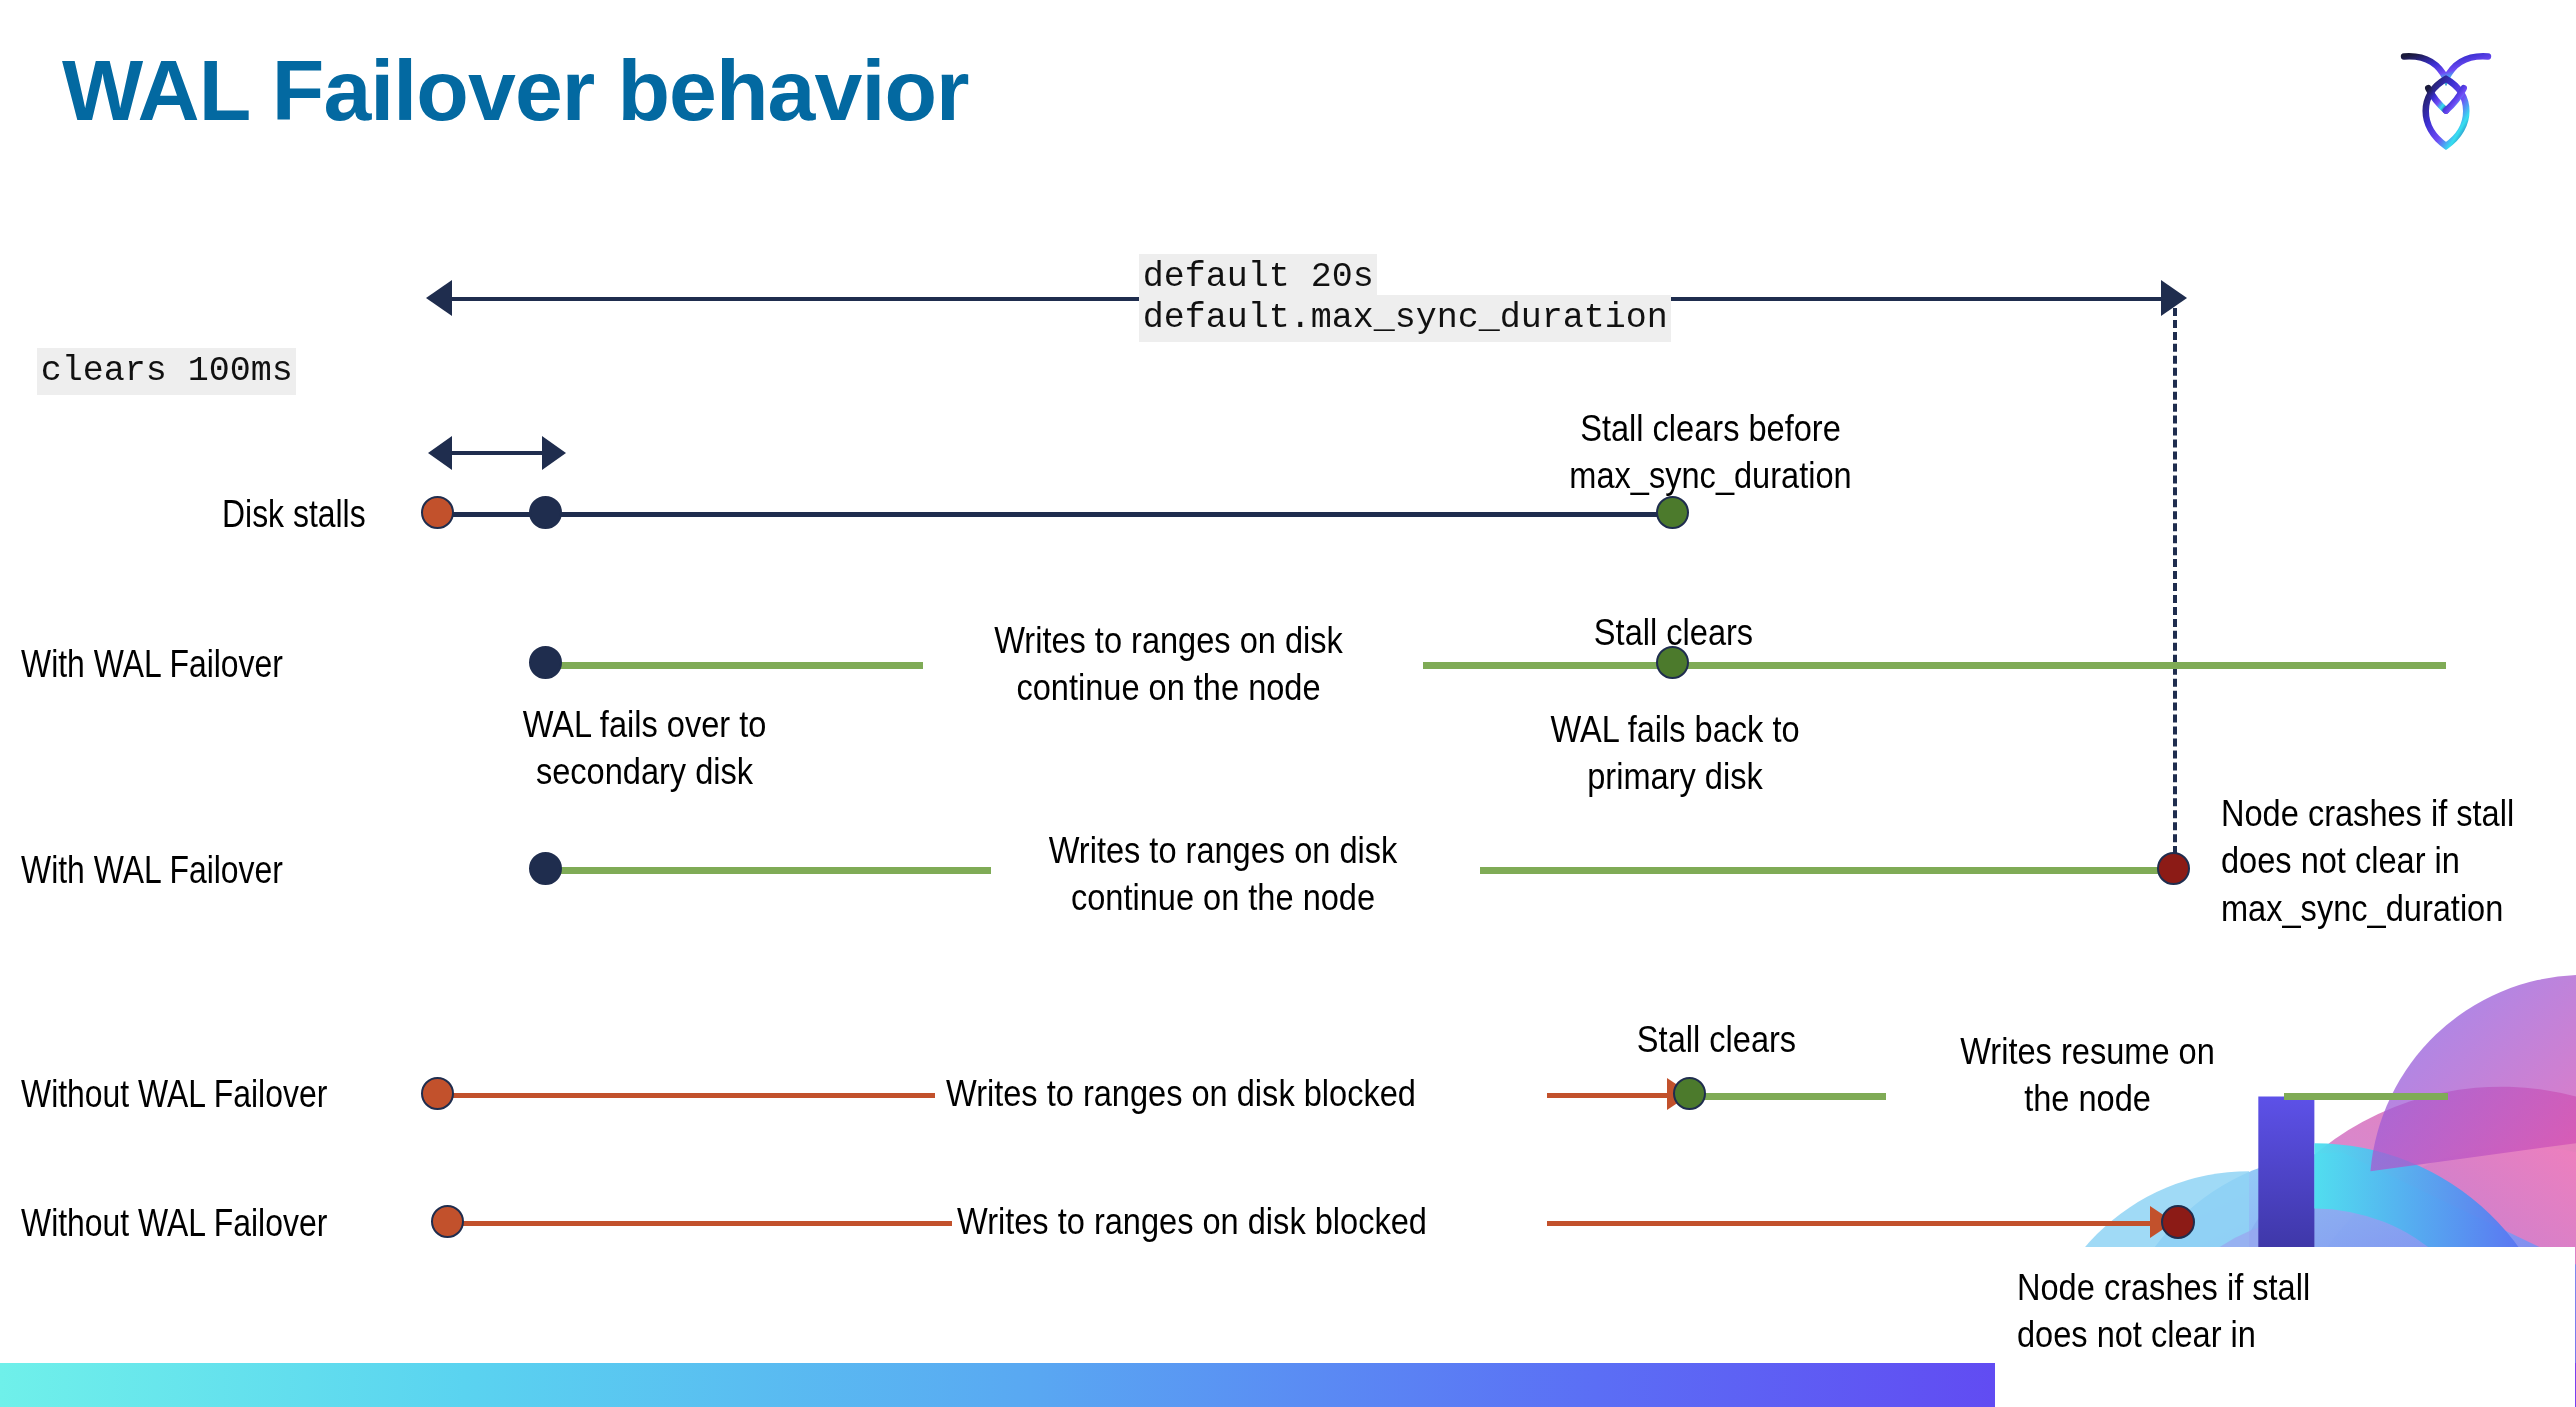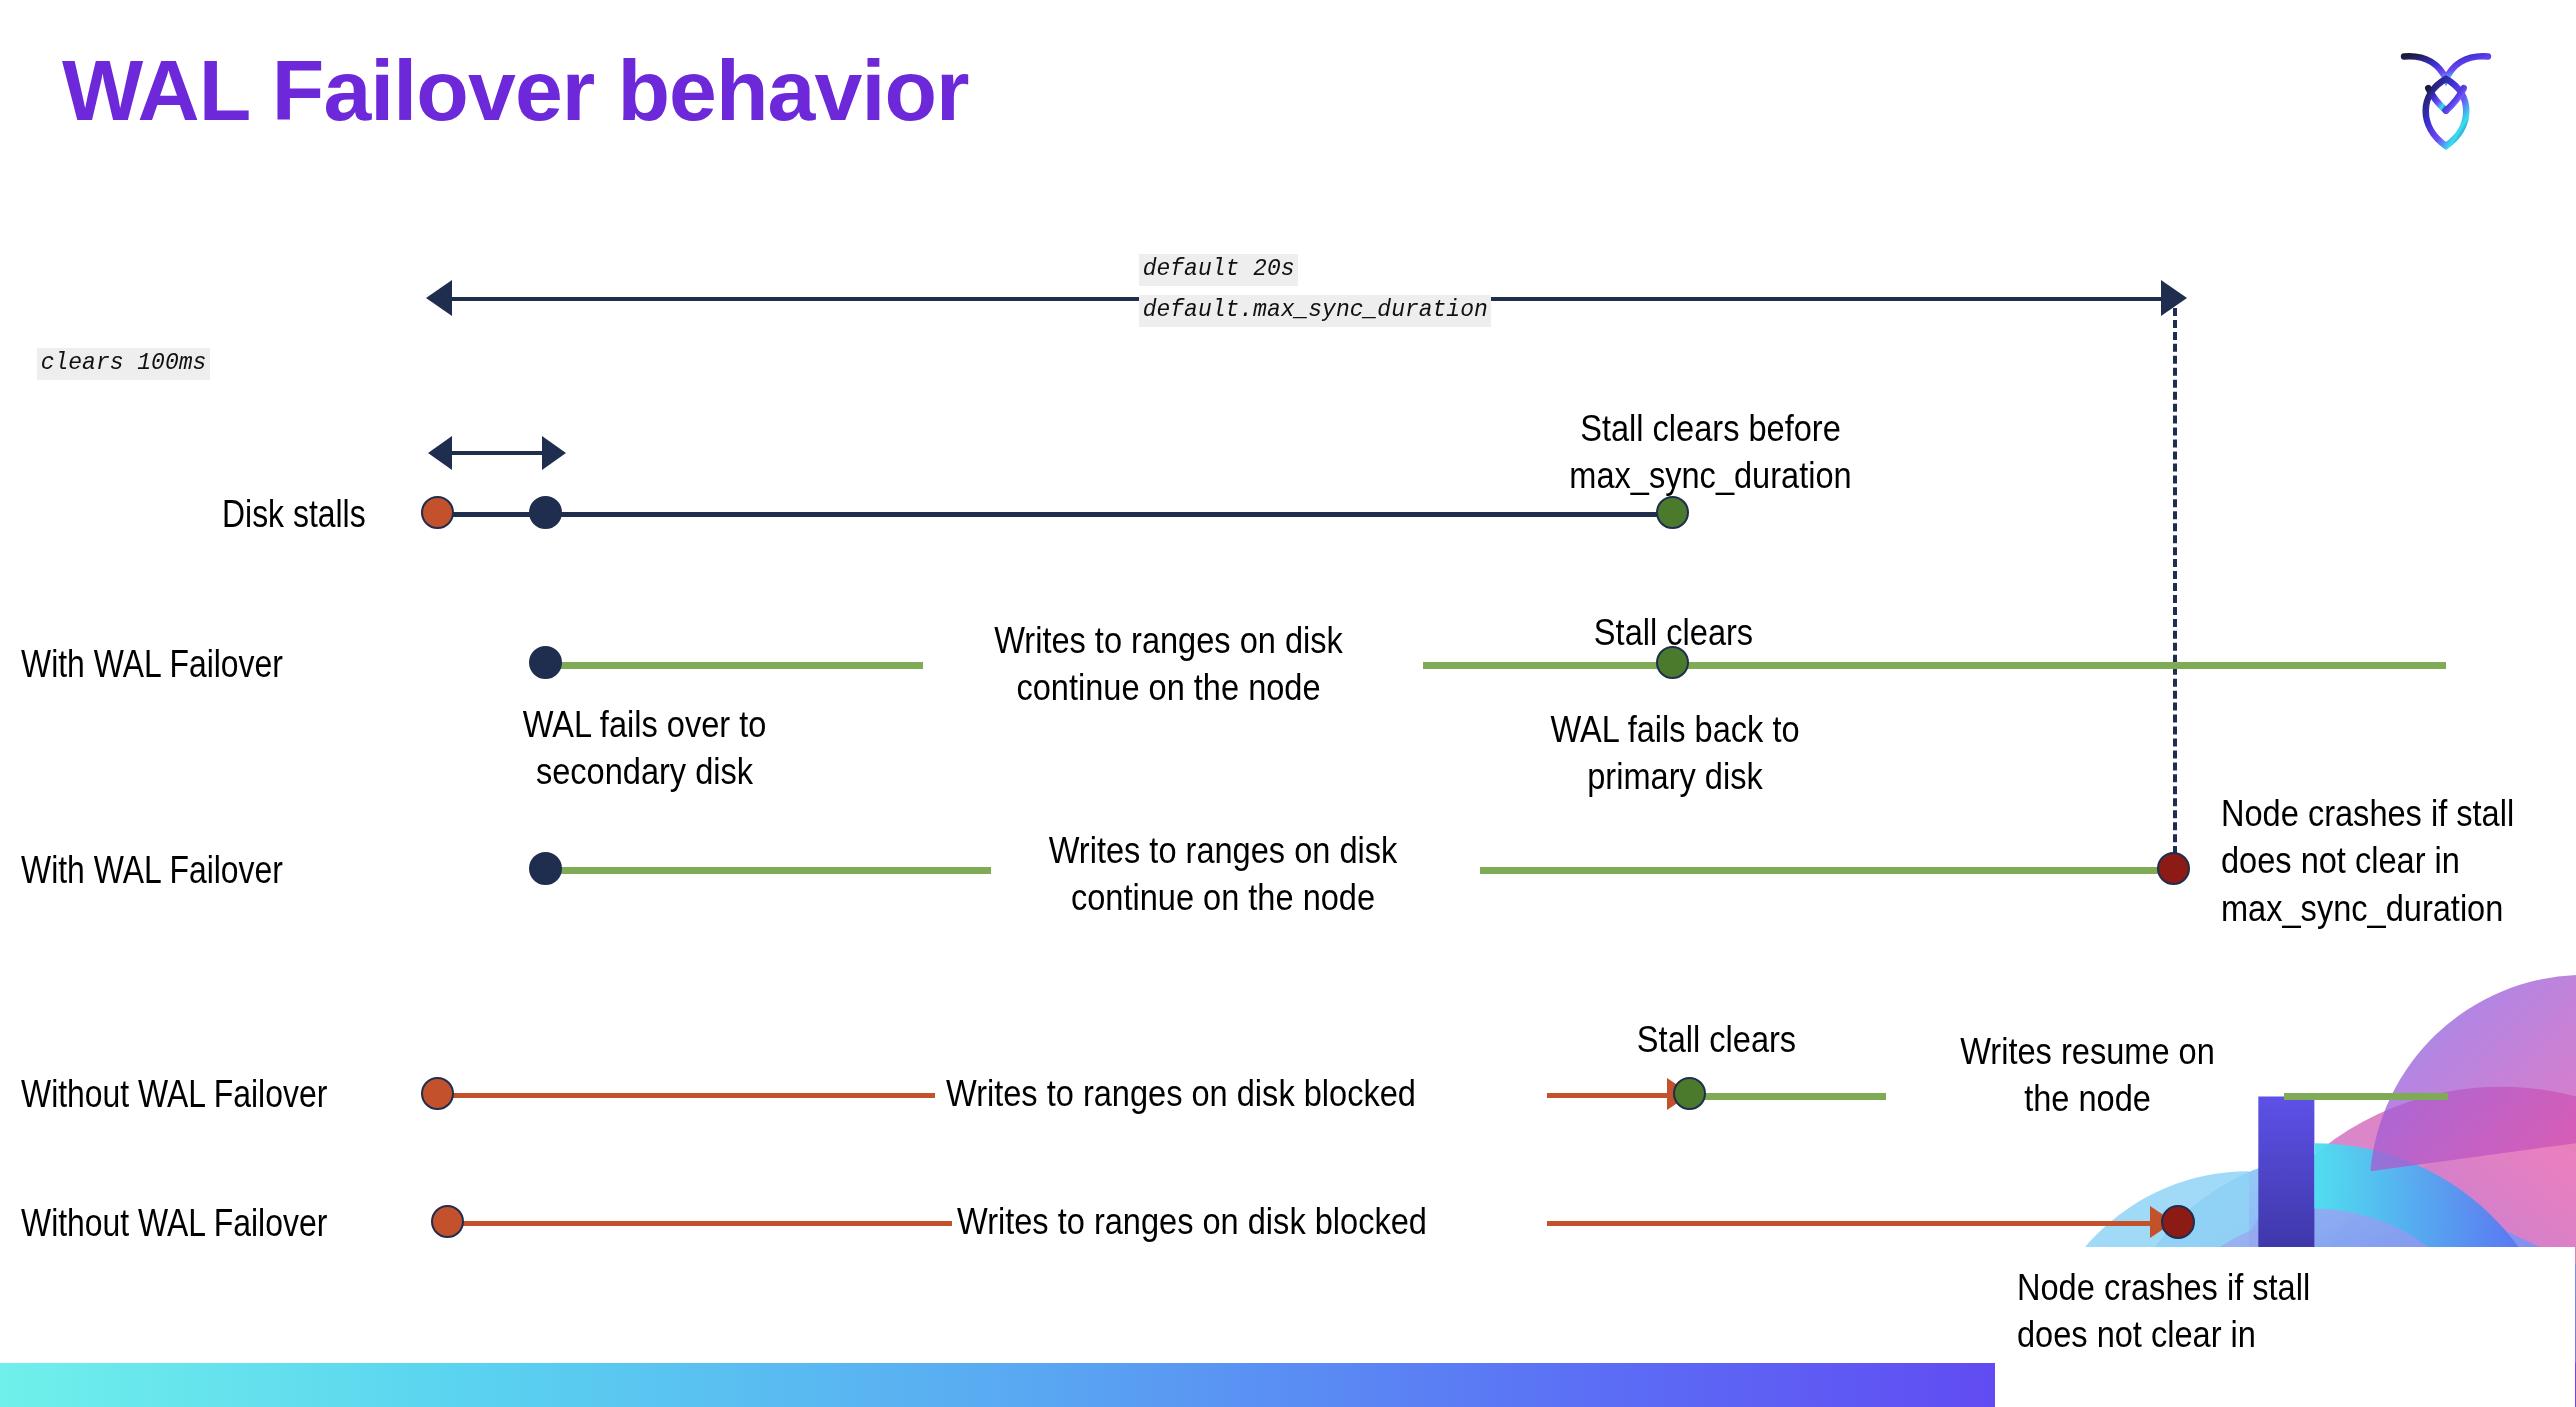--- a/index.html
+++ b/index.html
@@ -2,41 +2,41 @@
 <html style="font-size:15px"><head>
 <meta charset="utf-8">
 <style>
   html,body{margin:0;padding:0;background:#fff;}
   body{width:2576px;height:1408px;position:relative;overflow:hidden;
        font-family:"Liberation Sans","DejaVu Sans",sans-serif;color:#111;}
   .slide{position:absolute;inset:0;background:#fff;overflow:hidden;}
 
   
   .title{position:absolute;left:62px;top:45px;font-size:86px;font-weight:bold;
-         letter-spacing:-0.9px;line-height:1.05;color:#6d28d9;white-space:nowrap;}
+         letter-spacing:-0.9px;line-height:1.05;color:#0369a1;white-space:nowrap;}
 
   
   .logo{position:absolute;left:2391px;top:30px;width:110px;height:122px;}
 
   
   .deco{position:absolute;right:0;bottom:22.4px;width:598px;height:523px;
         pointer-events:none;}
 
   
   .bottombar{position:absolute;left:0;bottom:0;width:100%;height:45px;
       background:linear-gradient(90deg,#6ff0ea 0%,#5ad3f0 18%,#59a8f2 40%,
                  #5b6ef5 62%,#6246f2 80%,#7b3df0 100%);}
 
   
   .hline{position:absolute;height:0;border-top-style:solid;}
   .vdash{position:absolute;width:0;border-left:4.7px dashed #1f2d4e;}
   .dot{position:absolute;border-radius:50%;box-sizing:border-box;}
   .code{position:absolute;font-family:"Liberation Mono","DejaVu Sans Mono",monospace;
-        font-size:23px;color:#111;background:#eeeeee;padding:0.9px 3.7px;white-space:pre;
-        line-height:1.30;font-style:italic;}
+        font-size:35px;color:#111;background:#eeeeee;padding:0.9px 3.7px;white-space:pre;
+        line-height:1.30;}
   .rowlabel{position:absolute;font-size:38px;color:#000;white-space:nowrap;
             transform:scaleX(.84);transform-origin:left center;}
   .note{position:absolute;font-size:37px;color:#000;line-height:1.28;
         transform:scaleX(.88);transform-origin:left top;}
   .note.c{transform-origin:center top;text-align:center;}
 
   .whitebox{position:absolute;background:#fff;}
 
   
   .ah{position:absolute;width:0;height:0;}

